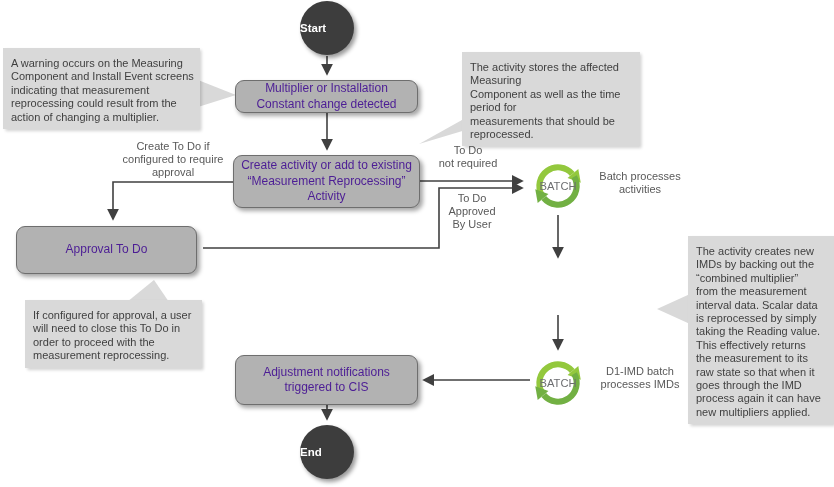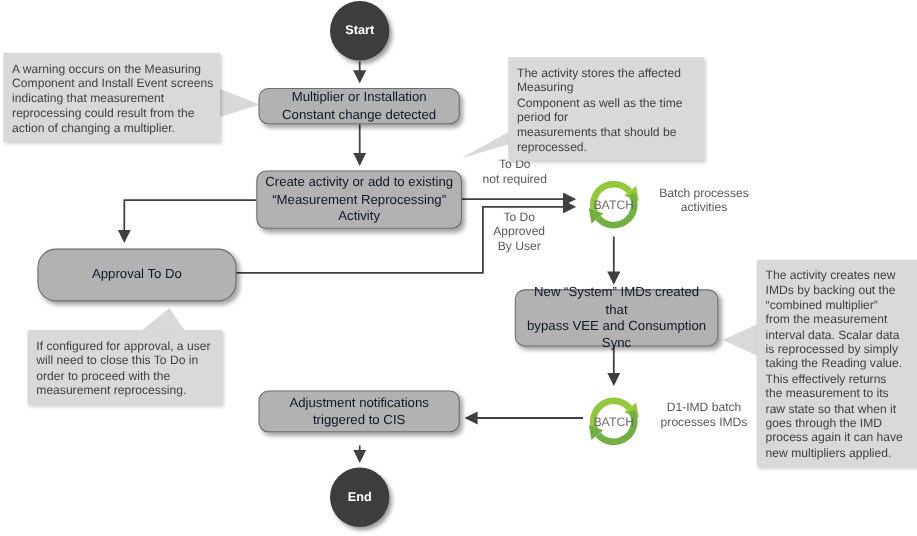--- a/index.html
+++ b/index.html
@@ -10,28 +10,28 @@
   .overlay{position:absolute;left:0;top:0;width:834px;height:487px;}
   .connector{fill:none;stroke:var(--arrow);stroke-width:1.6;}
   .arrowhead{fill:var(--arrow);}
   .callout-tail{fill:var(--callout-fill);}
   .node{
     position:absolute;box-sizing:border-box;
     background:var(--node-fill);
     border:1.5px solid var(--node-border);
     border-radius:9px;
     display:flex;align-items:center;justify-content:center;
-    text-align:center;font-size:12px;line-height:1.28;color:#0f172a;
+    text-align:center;font-size:12px;line-height:1.28;color:#4c1d95;
     white-space:pre-line;padding:2px 6px;
     box-shadow:2.5px 3px 4px rgba(0,0,0,0.35);
   }
   .terminal{
     position:absolute;width:54px;height:54px;border-radius:50%;
     background:var(--terminal-fill);color:var(--terminal-text);
-    display:flex;align-items:center;justify-content:center;
+    display:flex;align-items:center;
     font-size:11.5px;font-weight:bold;
     box-shadow:2.5px 3px 4px rgba(0,0,0,0.4);
   }
   .callout{
     position:absolute;box-sizing:border-box;
     background:var(--callout-fill);color:var(--callout-text);
     font-size:11px;line-height:13.4px;white-space:pre-line;
     padding:9px 6px 5px 8px;
     box-shadow:1.5px 2px 3px rgba(0,0,0,0.18);
   }
@@ -80,31 +80,26 @@
     <span>Multiplier or Installation
 Constant change detected</span>
   </div>
 
   <div class="node" style="left:233px;top:155px;width:187px;height:53px;justify-content:center;">
     <span>Create activity or add to existing
 “Measurement Reprocessing”
 Activity</span>
   </div>
 
-  <div class="node" style="left:34px;top:226px;width:181px;height:48px;border-radius:17px;">
+  <div class="node" style="left:16px;top:226px;width:181px;height:48px;">
     <span>Approval To Do</span>
   </div>
 
-  <div class="node" style="left:468px;top:263px;width:185px;height:52px;">
-    <span>New “System” IMDs created that
-bypass VEE and Consumption
-Sync</span>
-  </div>
 
-  <div class="node" style="left:235px;top:355px;width:183px;height:38px;">
+  <div class="node" style="left:235px;top:355px;width:183px;height:50px;">
     <span>Adjustment notifications
 triggered to CIS</span>
   </div>
 
   <div class="terminal" style="left:300px;top:425px;">
     <span>End</span>
   </div>
 
   <div class="batch" style="left:530px;top:158px;">
     <svg viewBox="0 0 60 60">
@@ -127,20 +122,23 @@
         <polygon points="0,-7.5 13,0 0,7.5" transform="translate(46,16.5) rotate(50)" style="fill:var(--batch-green-light)"></polygon>
       </g>
       <g transform="rotate(180 30 30)">
         <path d="M 12.7 40 A 20 20 0 0 1 45.3 17.1" style="stroke:var(--batch-green-dark)" stroke-width="6.5" fill="none"></path>
         <polygon points="0,-7.5 13,0 0,7.5" transform="translate(46,16.5) rotate(50)" style="fill:var(--batch-green-dark)"></polygon>
       </g>
       <text x="30" y="34.5" text-anchor="middle">BATCH</text>
     </svg>
   </div>
 
+  <div class="edge-label" style="left:117px;top:140px;width:112px;">Create To Do if
+configured to require
+approval</div>
   <div class="edge-label" style="left:430px;top:144px;width:76px;">To Do
 not required</div>
   <div class="edge-label" style="left:437px;top:192px;width:70px;">To Do
 Approved
 By User</div>
   <div class="edge-label" style="left:596px;top:170px;width:88px;">Batch processes
 activities</div>
   <div class="edge-label" style="left:594px;top:365px;width:92px;">D1-IMD batch
 processes IMDs</div>
 

